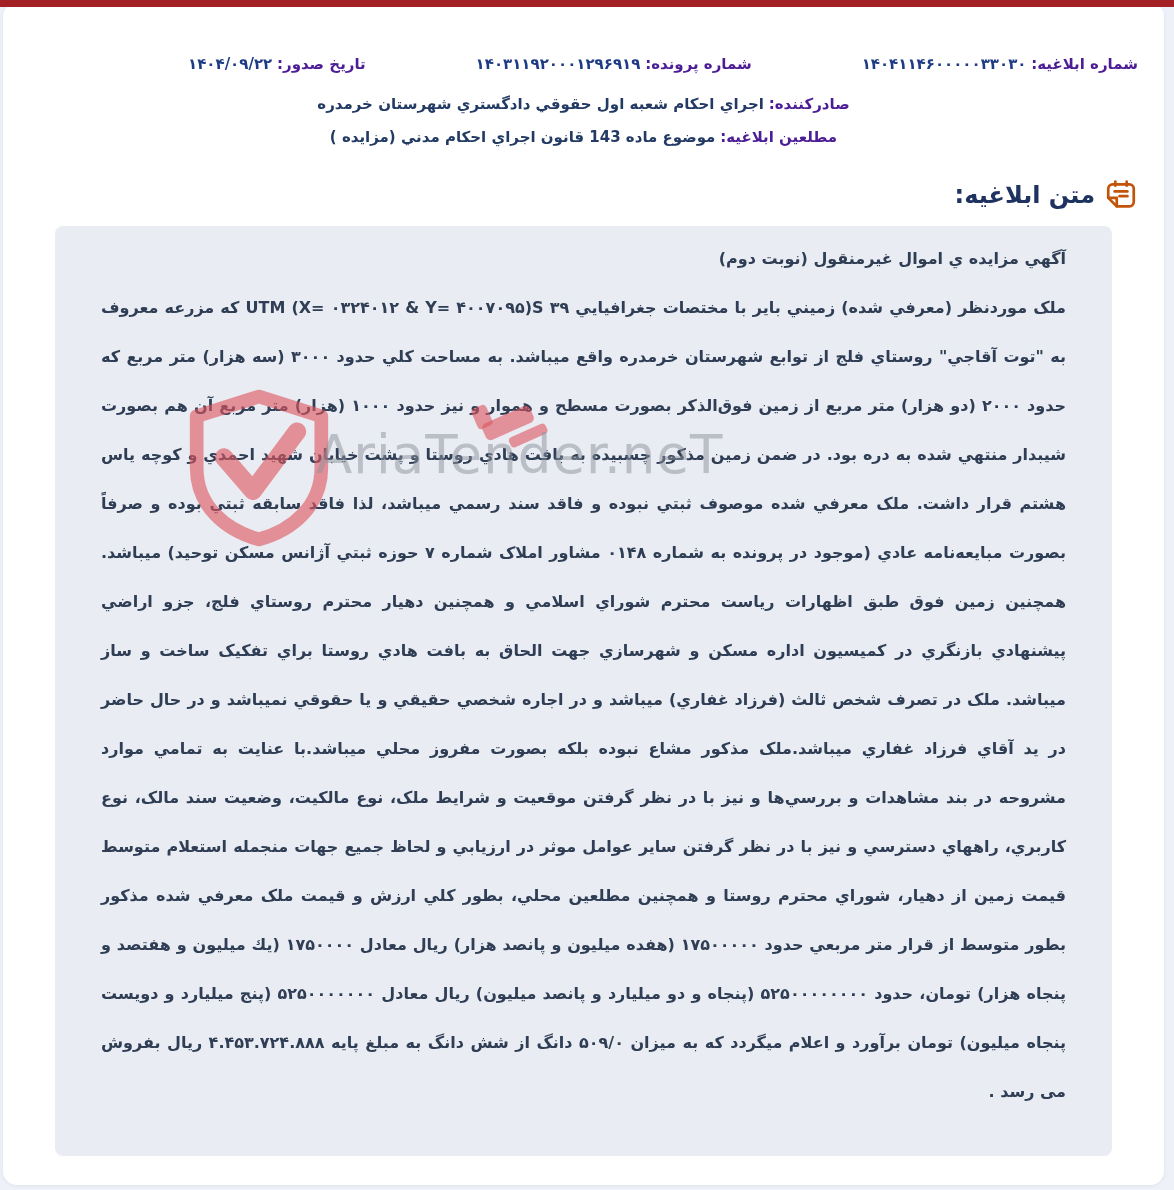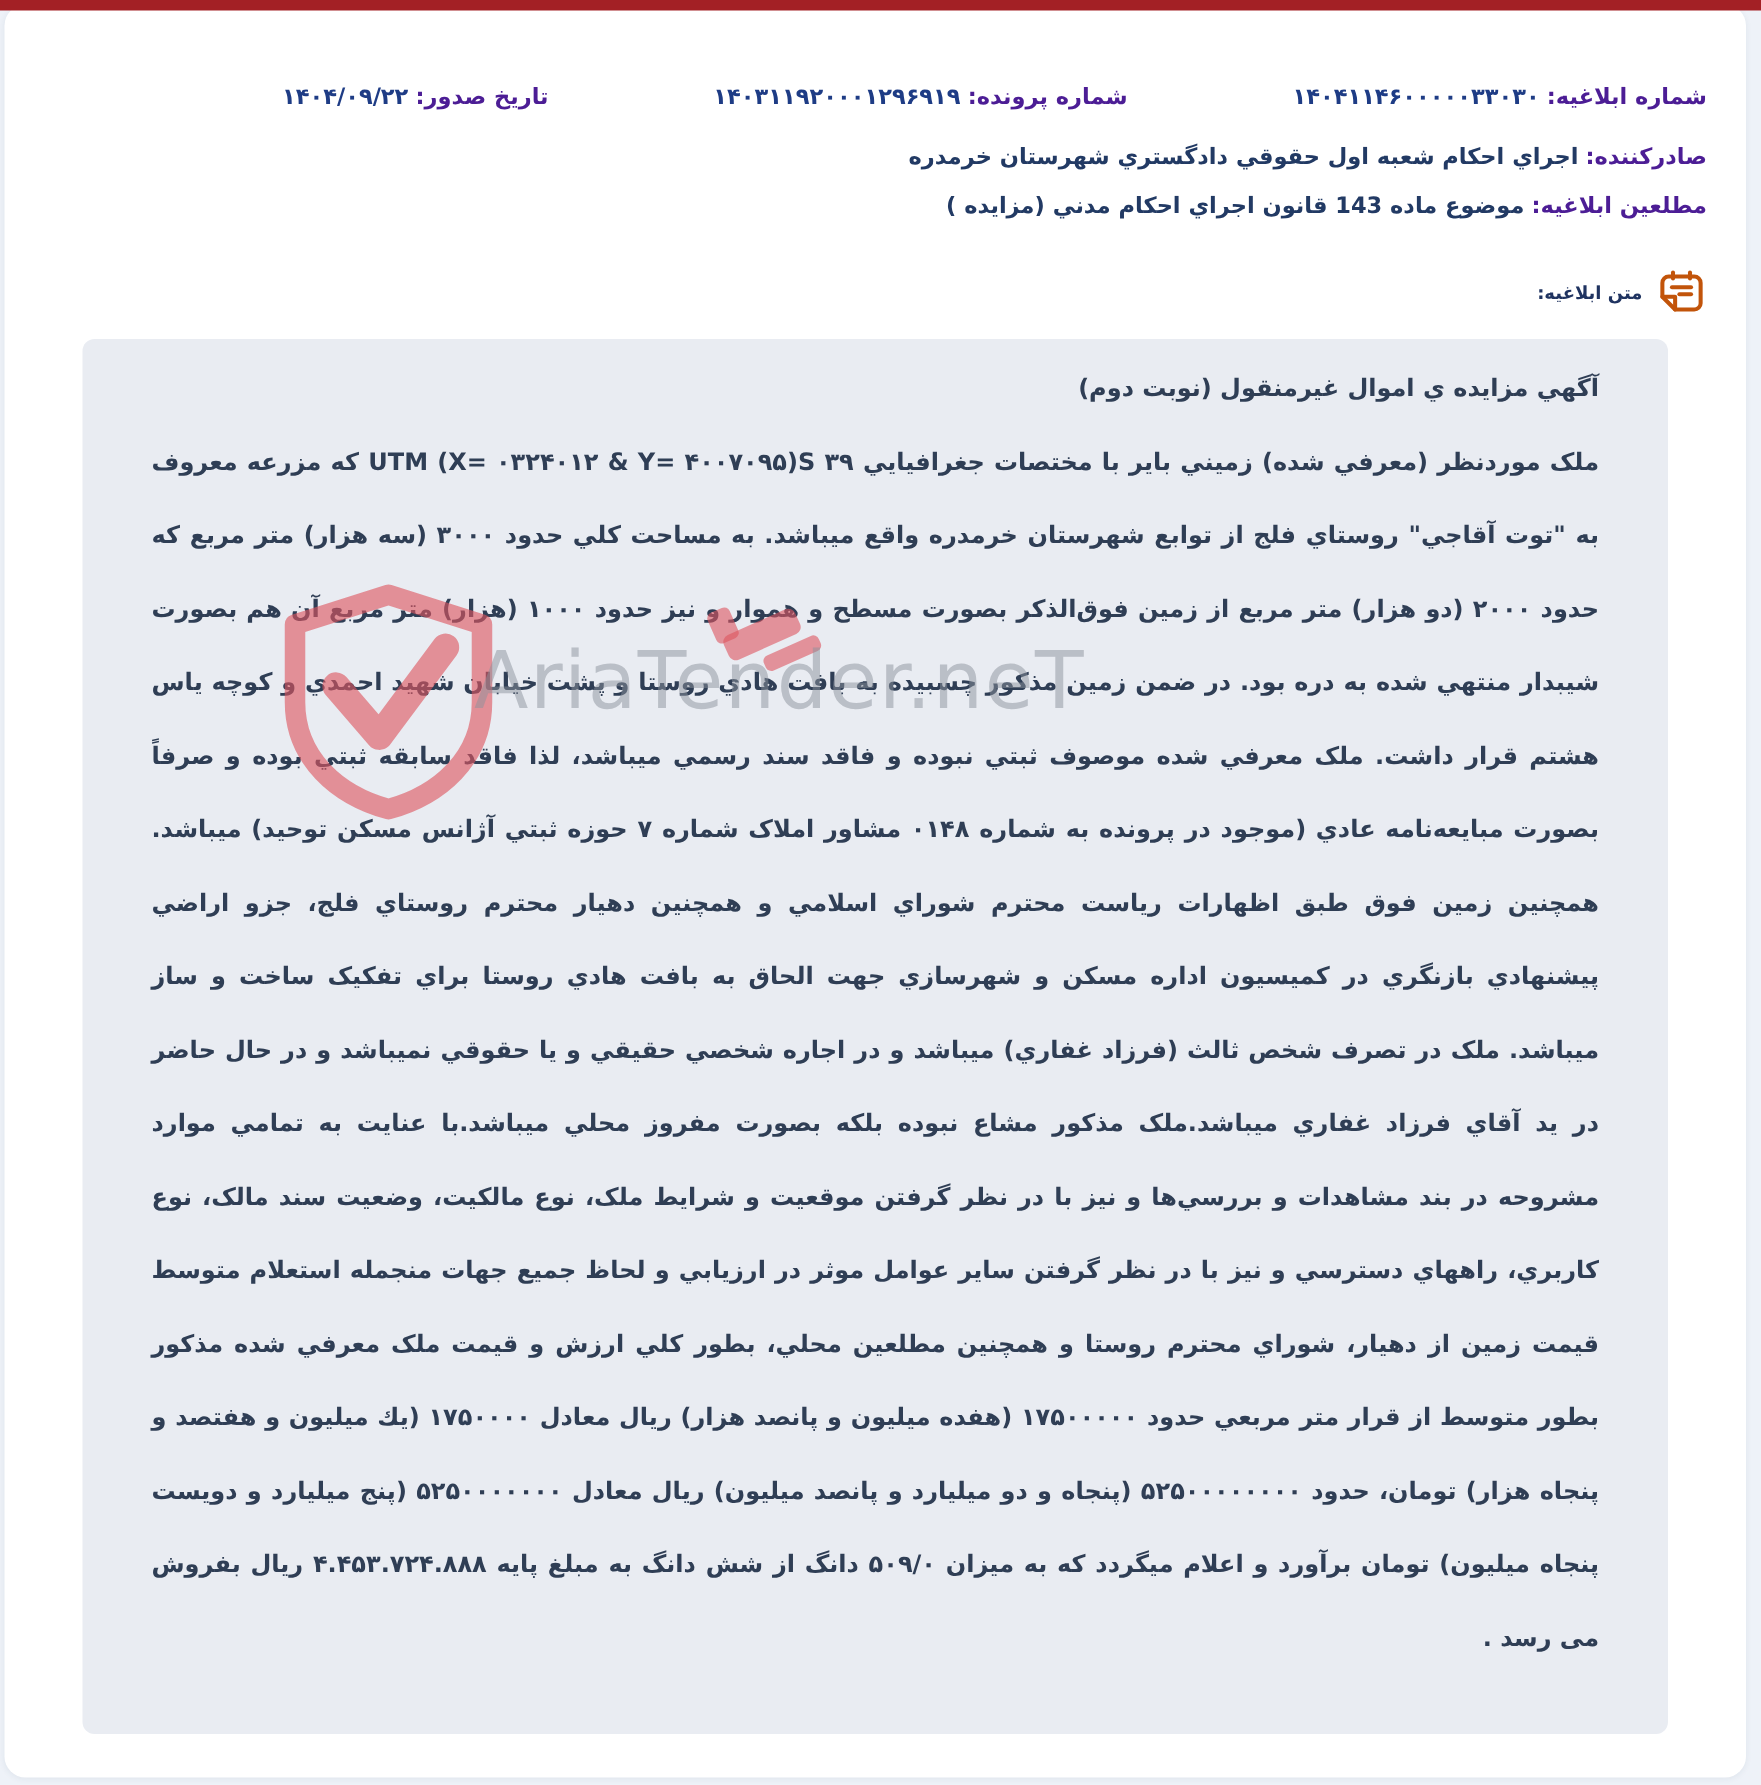--- a/index.html
+++ b/index.html
@@ -20,26 +20,26 @@
     z-index:1;
   }
   .meta-row {
     width:950px; margin-left:auto; margin-right:0;
     display:flex; justify-content:space-between; align-items:baseline;
     margin-bottom:22px; font-size:15px;
   }
   .field { white-space:nowrap; }
   .lbl { color:#4c1d95; font-weight:bold; }
   .val { color:#1e3c85; font-weight:bold;text-align:right; }
-  .line-row { margin-bottom:15px; font-size:15px; }
+  .line-row { margin-bottom:15px; font-size:15px;text-align:center; }
   .line-row .val2 { color:#223a64; font-weight:bold; }
   .subject-row { margin-bottom:32px; }
   .title-row {
     display:flex; align-items:center; gap:9px;
-    color:#1f3360; font-weight:bold; font-size:12px;
+    color:#1f3360; font-weight:bold; font-size:24px;
     margin-bottom:14px;
   }
   .title-row svg { flex:0 0 auto; }
   .notice-box {
     margin:0 26px;
     background:#e9ecf2; border-radius:8px;
     padding:8px 46px 40px 46px;
     color:#2f3e55; font-weight:bold; font-size:16px;
     line-height:49px; text-align:justify;
     position:relative; z-index:1;

